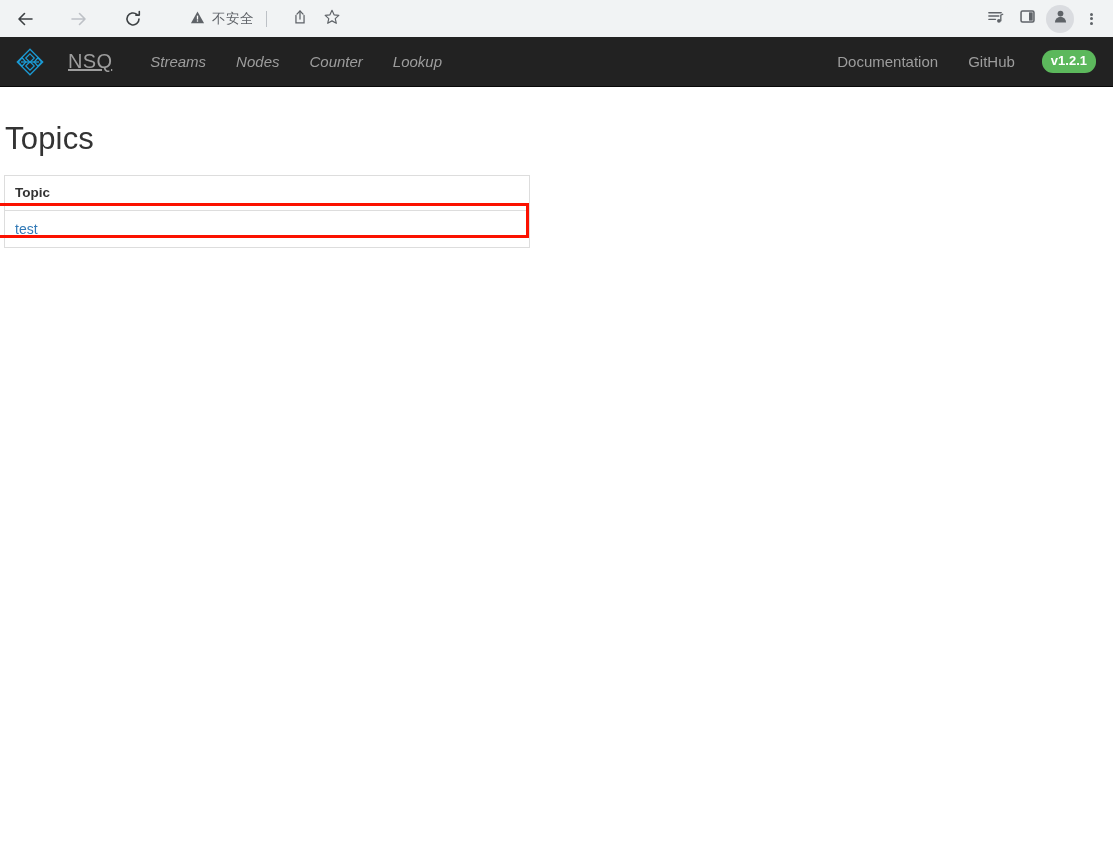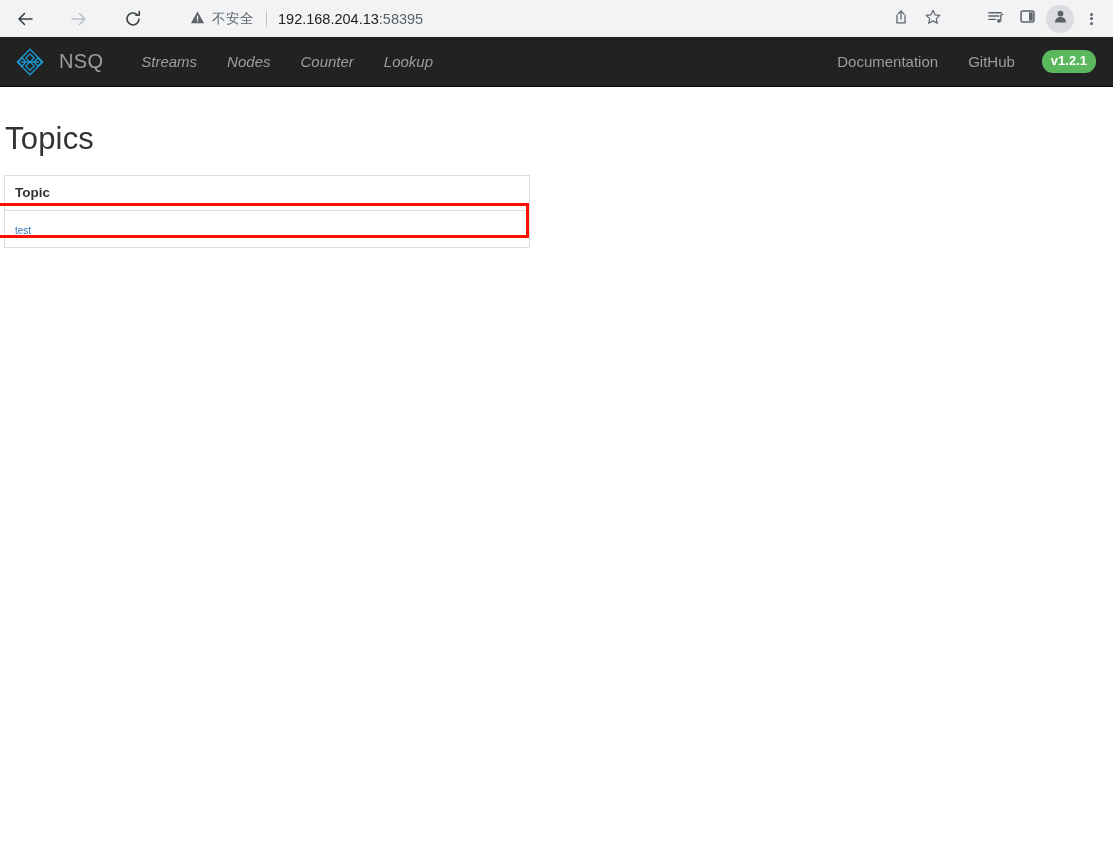--- a/index.html
+++ b/index.html
@@ -118,22 +118,23 @@
   .brand {
     display: flex;
     align-items: center;
     padding: 0 15px 0 0;
     margin-right: 8px;
   }
   .brand-logo { width: 30px; height: 30px; flex: 0 0 auto; }
   .brand-text {
     color: #9d9d9d;
     font-size: 20px;
-    margin-left: 14px;
+    margin-left: 23px;
     letter-spacing: .3px;
+    text-decoration: underline;
   }
   .nav-links { display: flex; align-items: center; font-style: italic; }
   .nav-link {
     color: #9d9d9d;
     font-size: 15px;
     padding: 0 15px;
     line-height: 50px;
     text-decoration: none;
     cursor: pointer;
   }
@@ -177,21 +178,21 @@
   }
   .topics-table td {
     padding: 10px;
     border: 1px solid #dddddd;
     border-top: none;
     background: #ffffff;
   }
   .topic-link {
     color: #337ab7;
     text-decoration: none;
-    font-size: 10px;
+    font-size: 14px;
     cursor: pointer;
   }
 
   
   .annotation-box {
     position: absolute;
     left: -3px;
     top: 82px;
     width: 532px;
     height: 35px;
@@ -234,21 +235,20 @@
       <span>
         <svg width="15" height="15" viewBox="0 0 16 16">
           <path d="M8 1.6 L15 14 H1 Z" fill="#5f6368"></path>
           <rect x="7.3" y="6" width="1.4" height="4.2" fill="#ffffff"></rect>
           <rect x="7.3" y="11" width="1.4" height="1.4" fill="#ffffff"></rect>
         </svg>
       </span>
       <span class="warn-label">不安全</span>
     </div>
     <div class="omni-sep"></div>
-    <div class="omni-url"><span>192.168.204.13</span><span class="port">:58395</span></div>
     <div class="omni-actions">
       <div class="omni-icon-btn">
         <span>
           <svg width="18" height="18" viewBox="0 0 20 20">
             <path d="M5.5 8.3 V16.5 H14.5 V8.3" fill="none" stroke="#5f6368" stroke-width="1.4" stroke-linecap="round"></path>
             <path d="M10 12.3 V3.6" fill="none" stroke="#5f6368" stroke-width="1.4" stroke-linecap="round"></path>
             <path d="M6.6 6.8 L10 3.3 L13.4 6.8" fill="none" stroke="#5f6368" stroke-width="1.4" stroke-linecap="round" stroke-linejoin="round"></path>
           </svg>
         </span>
       </div>

